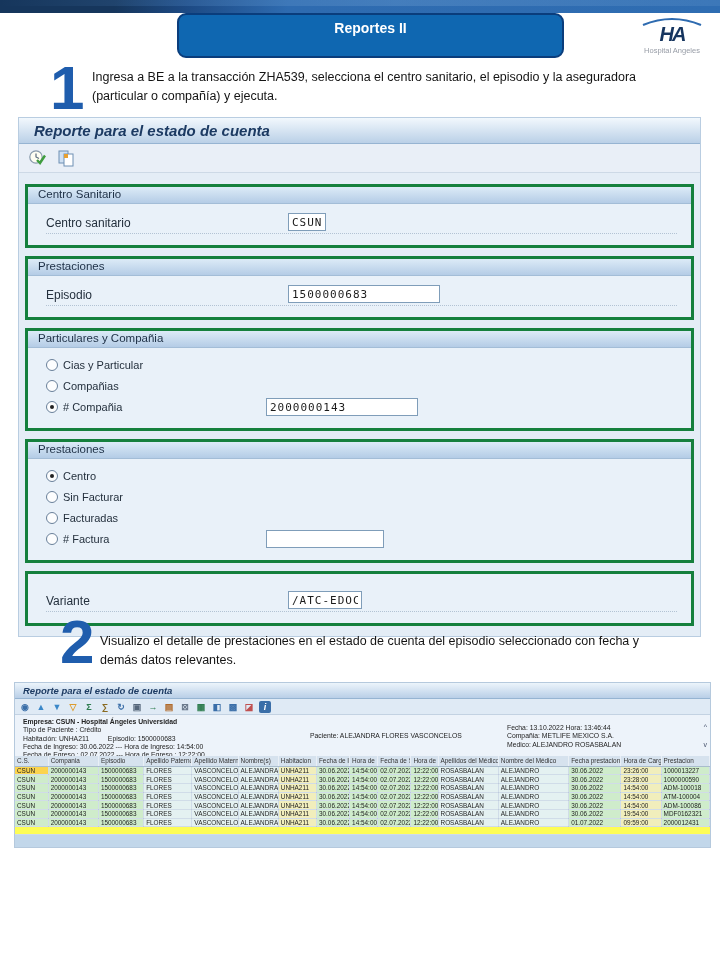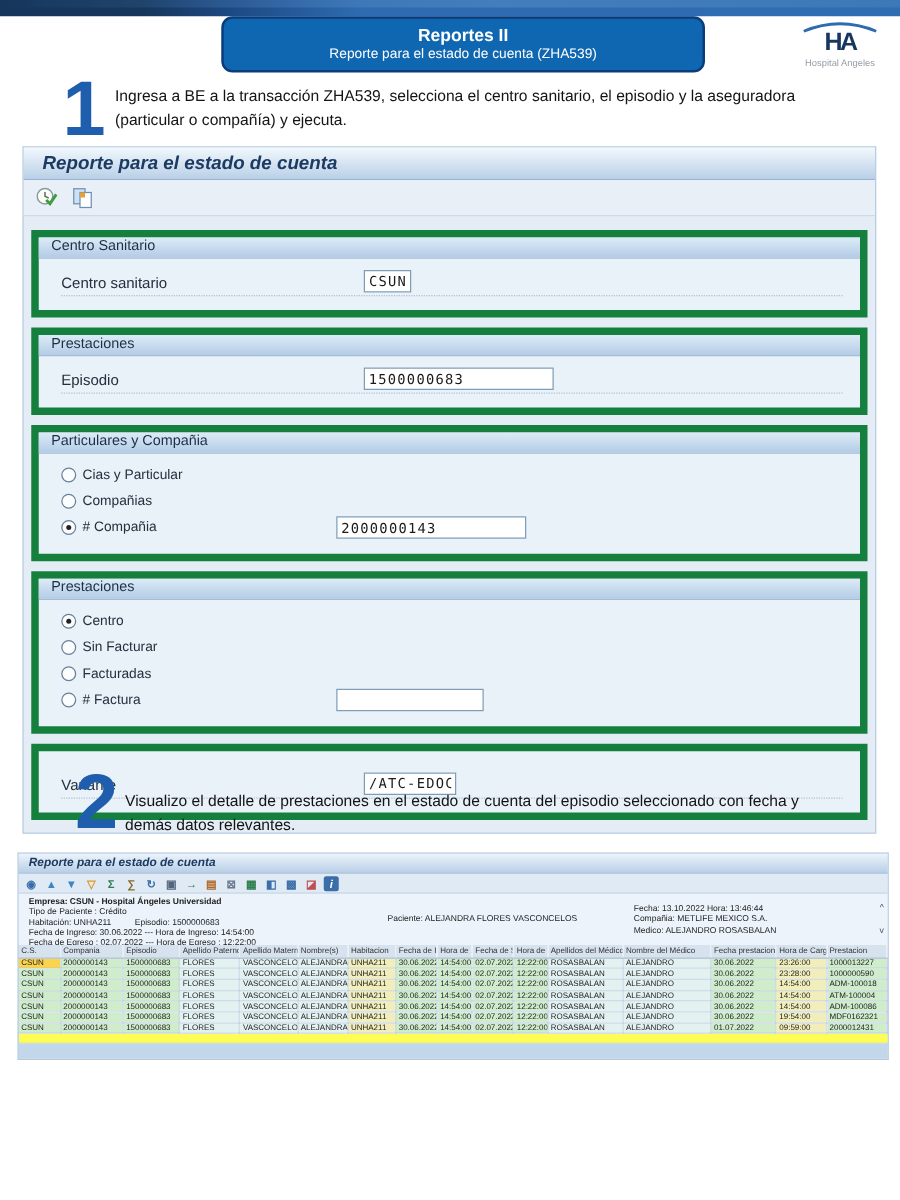--- a/index.html
+++ b/index.html
@@ -14,40 +14,40 @@
 
   
   #headerbox { position:absolute; left:177px; top:13px; width:387px; height:45px;
     background:#0f67b1; border:2px solid #0a3d7c; border-radius:9px; text-align:center; color:#fff; }
   #headerbox .t1 { margin-top:5px; font-size:14px; font-weight:bold; }
   #headerbox .t2 { font-size:11px; margin-top:1px; }
 
   
   #logo { position:absolute; left:628px; top:15px; width:88px; text-align:center; }
   #logo .arc { display:block; margin:0 auto -3px auto; }
-  #logo .ha { font-size:20px; font-weight:bold; color:#16355f; letter-spacing:-2px; line-height:1; }
+  #logo .ha { font-size:20px; font-weight:bold; color:#16355f; letter-spacing:-2px; line-height:1;font-style:italic; }
   #logo .cap { font-size:7.5px; color:#979ca6; margin-top:2px; }
 
   
   .step-num { position:absolute; font-weight:bold; color:#1f5dad; font-size:62px; line-height:0.9; }
   #step1-num { left:50px; top:60px; }
   #step2-num { left:60px; top:614px; }
   .step-text { position:absolute; font-size:12.5px; color:#141414; line-height:1.55; }
   #step1-text { left:92px; top:68px; width:548px; }
   #step2-text { left:100px; top:632px; width:565px; }
 
   
   #panel1 { position:absolute; left:18px; top:117px; width:683px; background:#e4edf6; border:1px solid #b9cde1; }
   .p1-title { height:26px; background:linear-gradient(#f2f8fd,#bad0e7); border-bottom:1px solid #96b4d2;
     font-style:italic; font-weight:bold; font-size:15px; color:#1c3a62; padding:4px 0 0 15px; }
   .p1-toolbar { height:29px; background:#e9eff7; border-bottom:1px solid #cdd9e6; display:flex; align-items:center; gap:9px; padding:0 0 0 8px; }
   .tbico { width:20px; height:20px; display:inline-flex; align-items:center; justify-content:center; cursor:default; }
   .p1-body { padding:11px 4px 6px 4px; }
 
-  .sec { margin:0 2px 8px 2px; border:6px solid #15803d; background:#e9f1f9; }
+  .sec { margin:0 2px 8px 2px; border:3px solid #15803d; background:#e9f1f9; }
   .sec-h { height:17px; background:linear-gradient(#dcebf7,#b4cce6); border-bottom:1px solid #a3bdd7;
     font-size:11.5px; color:#1d2f45; padding:1px 0 0 10px; }
   .sec-b { padding:8px 10px 9px 10px; }
   .frow { position:relative; height:24px; }
   .frow .dot { position:absolute; left:8px; right:4px; bottom:2px; border-bottom:1px dotted #b3c3d4; }
   .flabel { position:absolute; left:8px; top:4px; font-size:12px; color:#24303d; }
   .sapin { position:absolute; top:1px; height:18px; border:1px solid #7f9db9; background:#fff;
     font-family:"DejaVu Sans Mono", monospace; font-size:11px; letter-spacing:1px; color:#1b1b1b; padding:0 3px; }
   .rrow { position:relative; height:21px; }
   .radio { position:absolute; left:8px; top:3px; width:12px; height:12px; border-radius:50%;
@@ -83,21 +83,20 @@
 </style>
 </head>
 <body>
 
 <div id="page">
 
   <div id="topbar"></div>
 
   <div id="headerbox">
     <div class="t1">Reportes II</div>
-    <div class="t2">Reporte para el estado de cuenta (ZHA539)</div>
   </div>
 
   <div id="logo">
     <svg class="arc" width="62" height="12" viewBox="0 0 62 12">
       <path d="M2 10 Q31 -2 60 10" fill="none" stroke="#2e6bb0" stroke-width="2.2"></path>
     </svg>
     <div class="ha">HA</div>
     <div class="cap">Hospital Angeles</div>
   </div>
 

